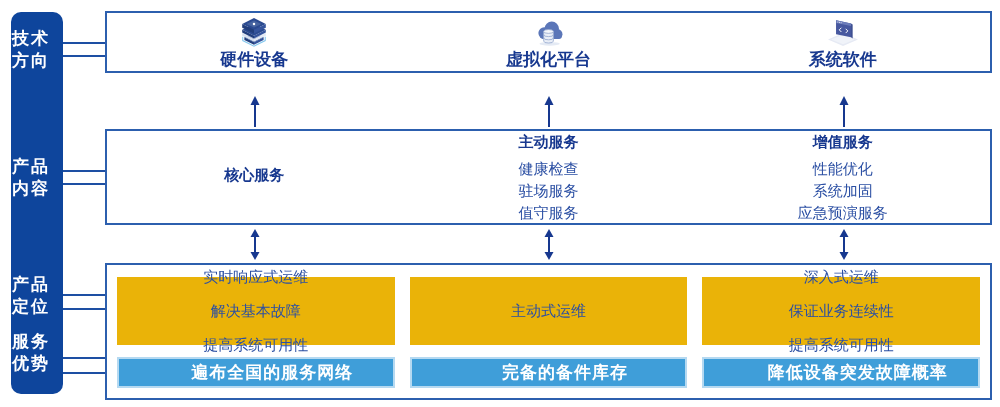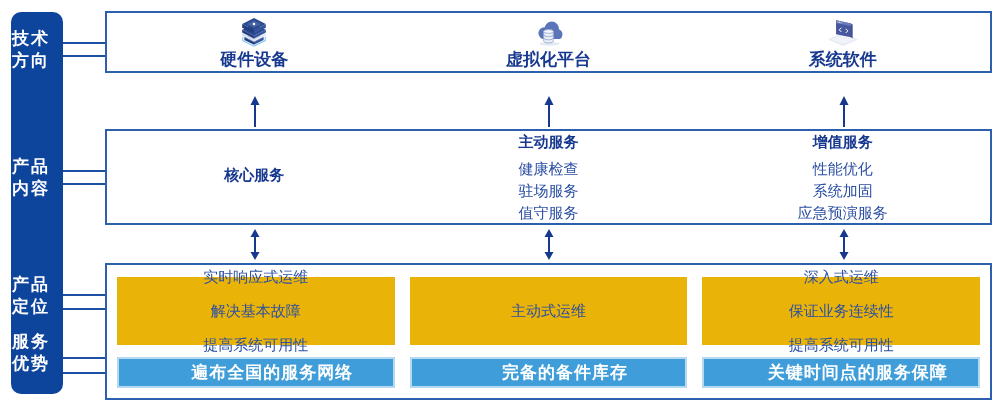--- a/index.html
+++ b/index.html
@@ -293,17 +293,17 @@
         <div class="panel-line">主动式运维</div>
       </div>
       <div class="blue-bar">完备的备件库存</div>
     </div>
     <div class="pos-col">
       <div class="gray-panel">
         <div class="panel-line">深入式运维</div>
         <div class="panel-line">保证业务连续性</div>
         <div class="panel-line">提高系统可用性</div>
       </div>
-      <div class="blue-bar">关键时间点的服务保障</div>
+      <div class="blue-bar">降低设备突发故障概率</div>
     </div>
   </div>
 
 </div>
 
 </body></html>

